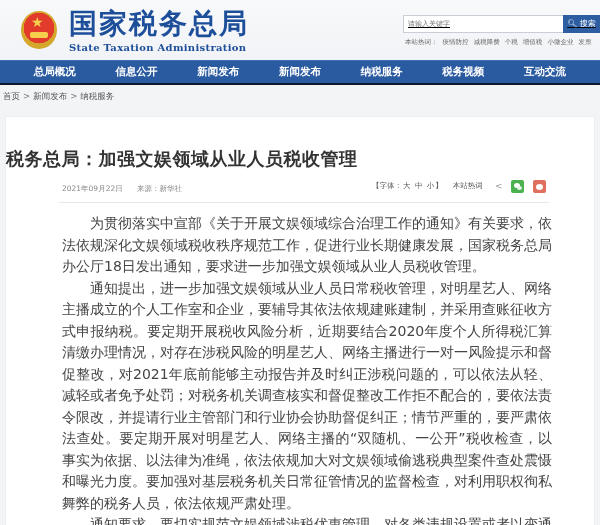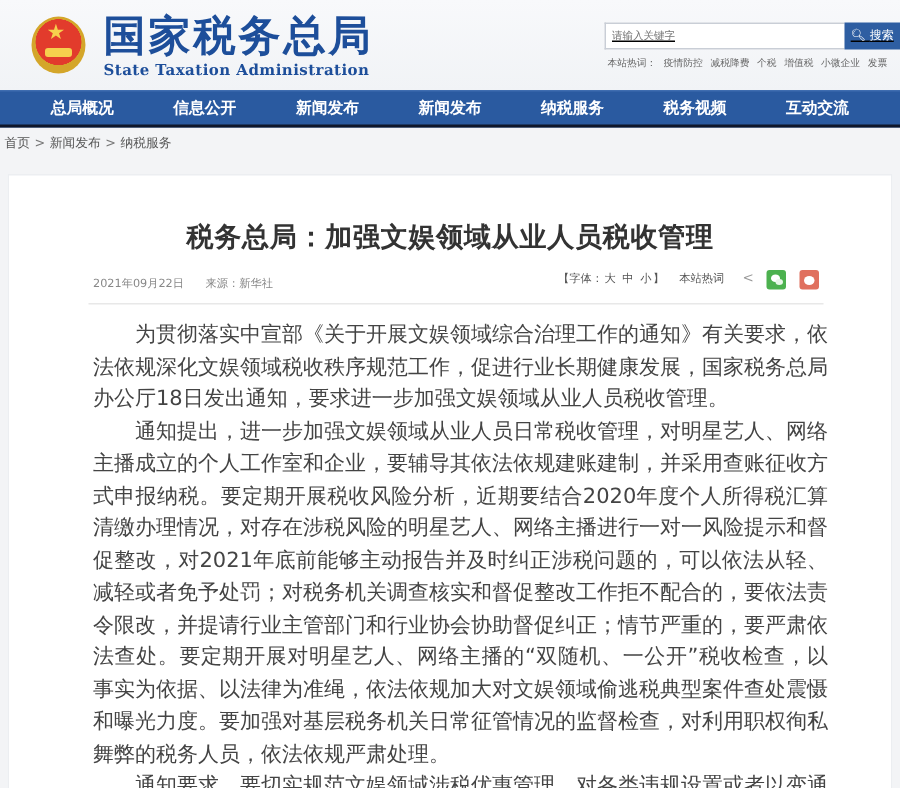--- a/index.html
+++ b/index.html
@@ -13,21 +13,21 @@
   .search { position: absolute; left: 403px; top: 15px; width: 197px; height: 18px; display: flex; text-decoration: underline; }
   .search-input { flex: 1; height: 18px; border: 1px solid #c9ced6; border-right: none; background: #fff; font-size: 7px; padding: 0 4px; color: #333; line-height: 16px; font-family: "DejaVu Sans", sans-serif; }
   .search-btn { width: 37px; height: 18px; background: #2e5ea2; color: #fff; font-size: 8px; line-height: 18px; text-align: center; }
   .hotwords { position: absolute; left: 405px; top: 38px; font-size: 6.5px; color: #666; white-space: nowrap; }
   .hotwords span { margin-right: 3px; }
   .nav { height: 25px; background: #2a5aa0; border-top: 1px solid #3f6db0; border-bottom: 2px solid #0f172a; display: flex; justify-content: space-around; align-items: center; padding: 0 14px; }
   .nav-item { color: #fff; font-size: 10.5px; font-weight: bold; padding: 0 4px; white-space: nowrap; }
   .breadcrumb { height: 22px; line-height: 22px; font-size: 8.5px; color: #555; padding-left: 3px; }
   .breadcrumb .sep { margin: 0 3px; color: #777; }
   .content { position: absolute; left: 5px; top: 116px; width: 590px; height: 420px; background: #fff; border: 1px solid #eceef1; }
-  .title { position: absolute; left: 0; top: 30px; width: 100%; text-align: center; font-size: 18px; color: #333; line-height: 24px; letter-spacing: 0.5px; }
+  .title { position: absolute; left: 0; top: 30px; width: 100%; text-align: left; font-size: 18px; color: #333; line-height: 24px; letter-spacing: 0.5px; }
   .meta { position: absolute; left: 56px; top: 66px; font-size: 7.5px; color: #888; line-height: 12px; }
   .meta span { margin-right: 12px; }
   .tools { position: absolute; left: 366px; top: 60px; display: flex; align-items: center; font-size: 7.5px; color: #555; height: 18px; }
   .font-size { margin-right: 10px; }
   .font-size b { font-weight: normal; margin: 0 1px; }
   .print { margin-right: 10px; }
   .share-icon { width: 12px; color: #999; font-size: 9px; margin-right: 6px; text-align: center; }
   .wechat { width: 13px; height: 13px; background: #4cb14f; border-radius: 2px; margin-right: 9px; position: relative; }
   .wechat::before { content: ""; position: absolute; left: 3px; top: 3px; width: 6px; height: 5px; background: #fff; border-radius: 50%; }
   .wechat::after { content: ""; position: absolute; left: 6px; top: 6px; width: 5px; height: 4px; background: #e8f6e8; border-radius: 50%; }

